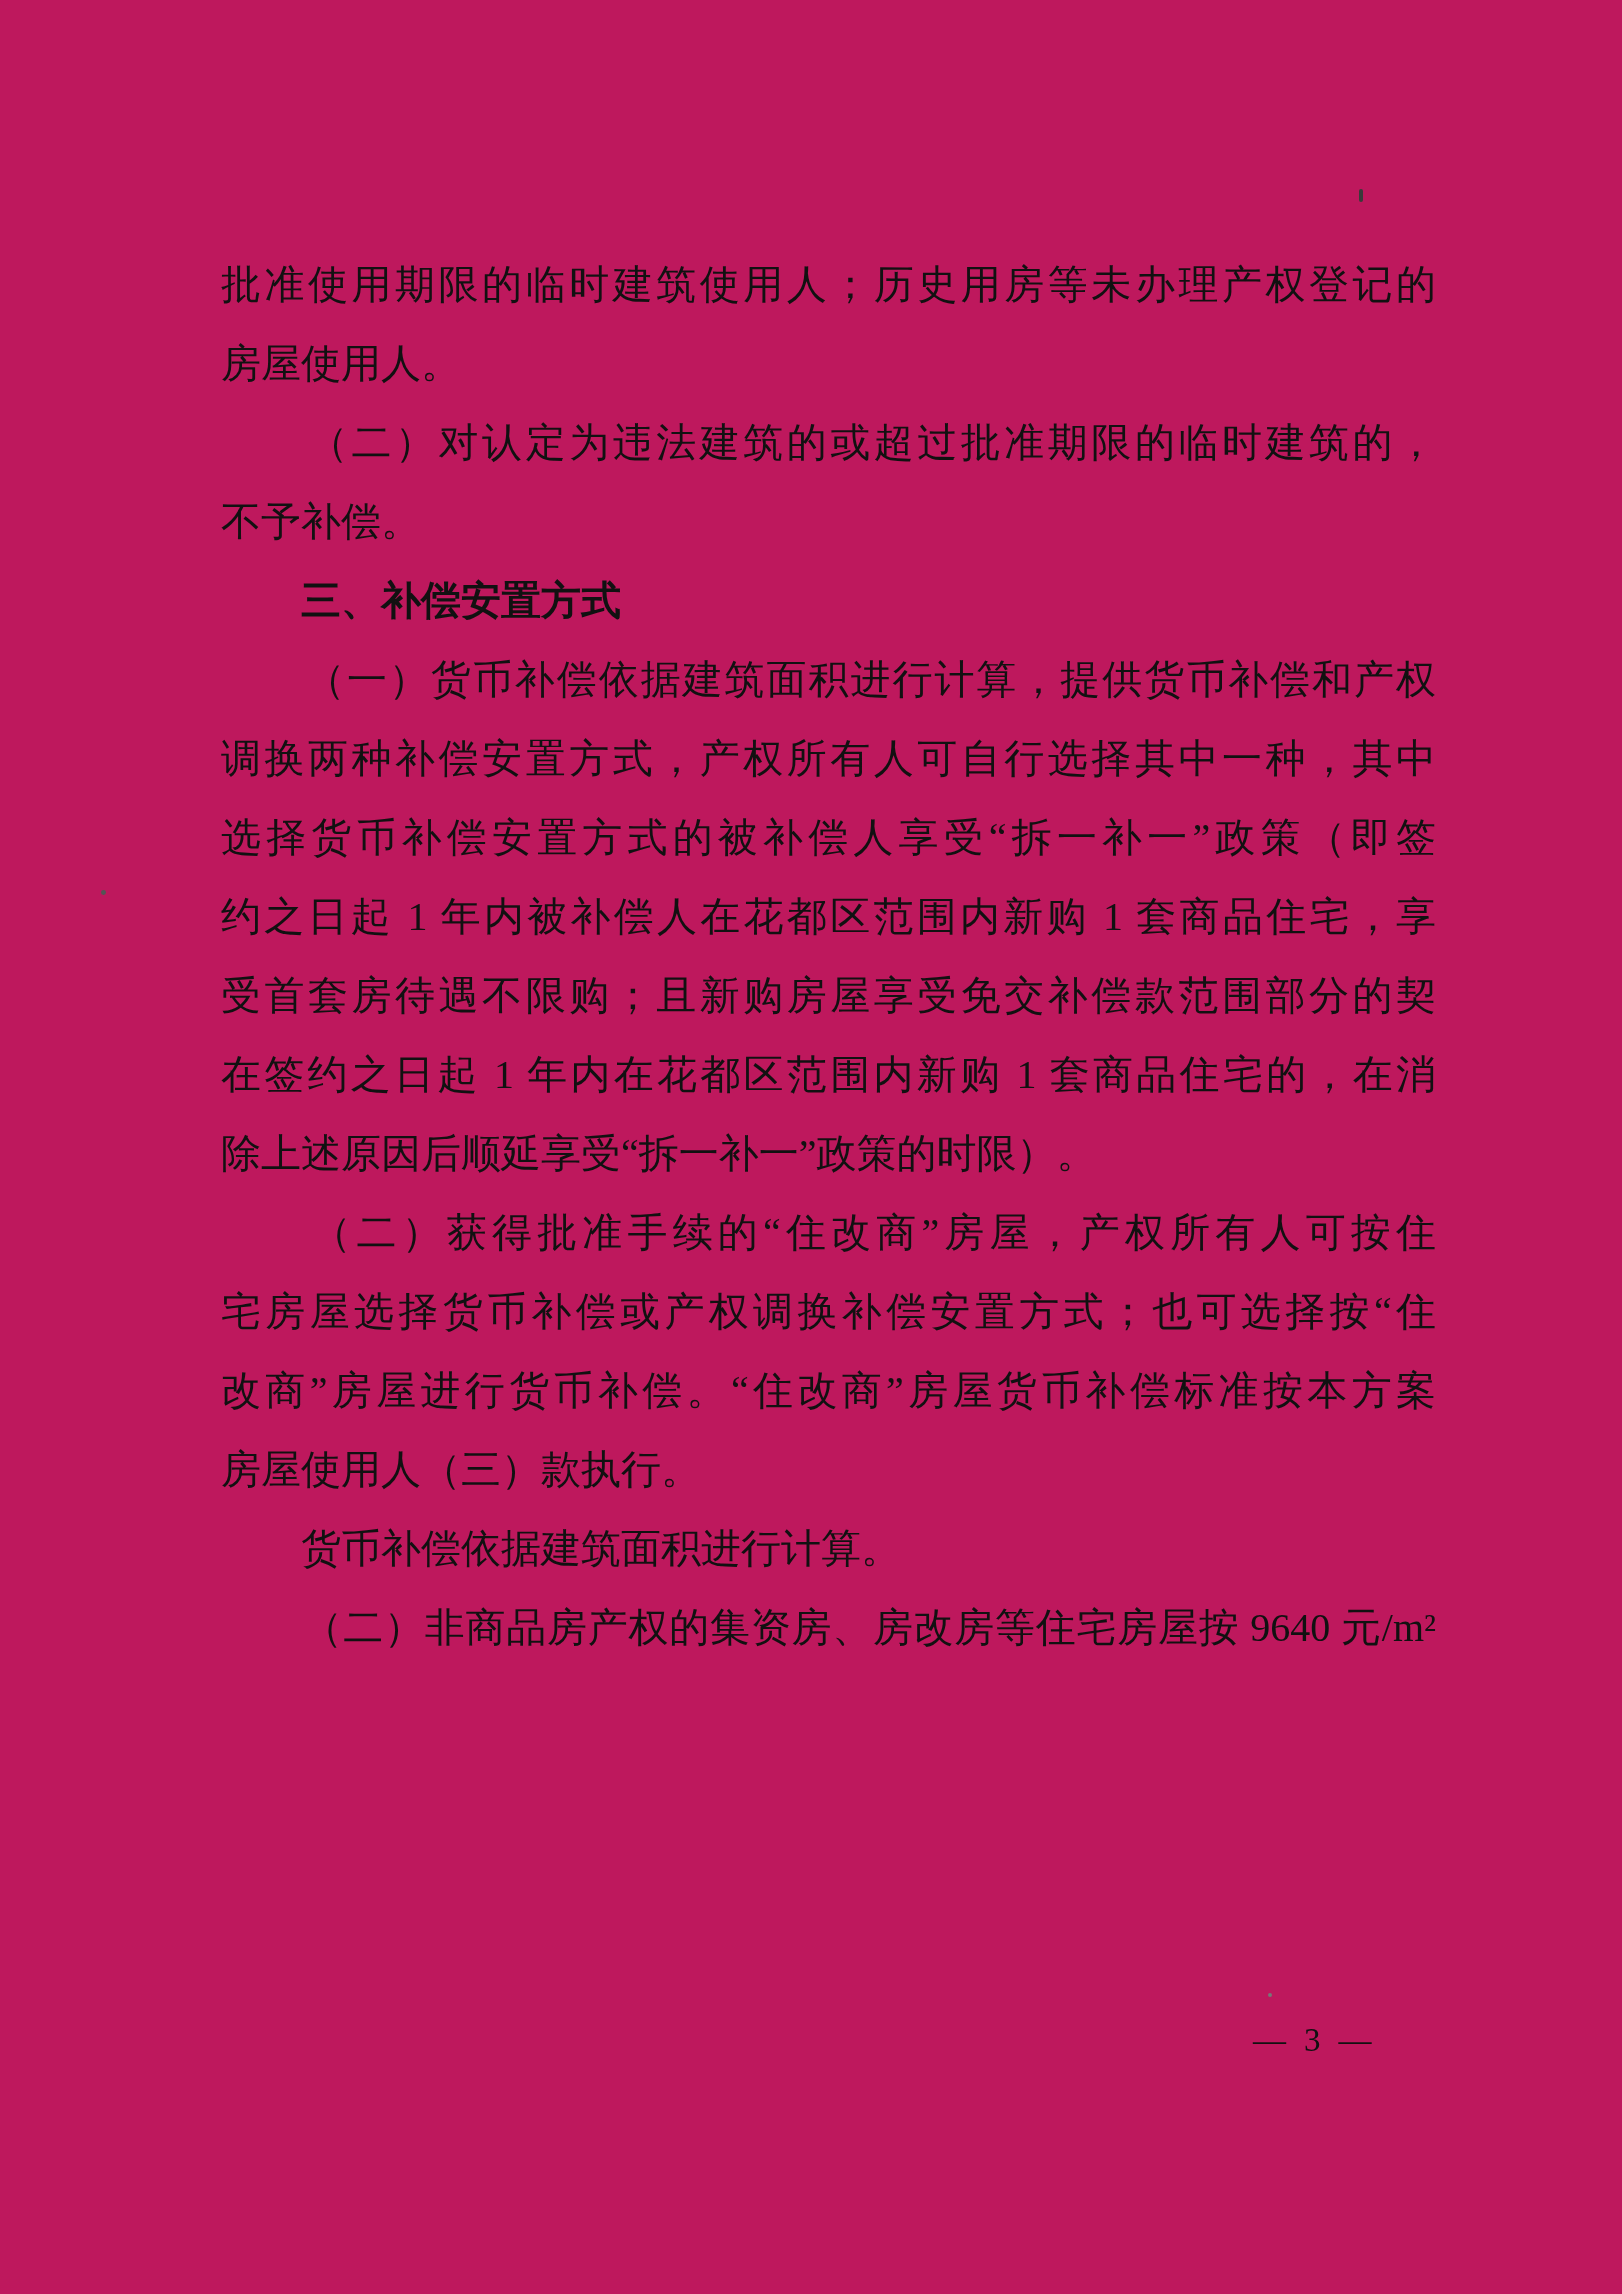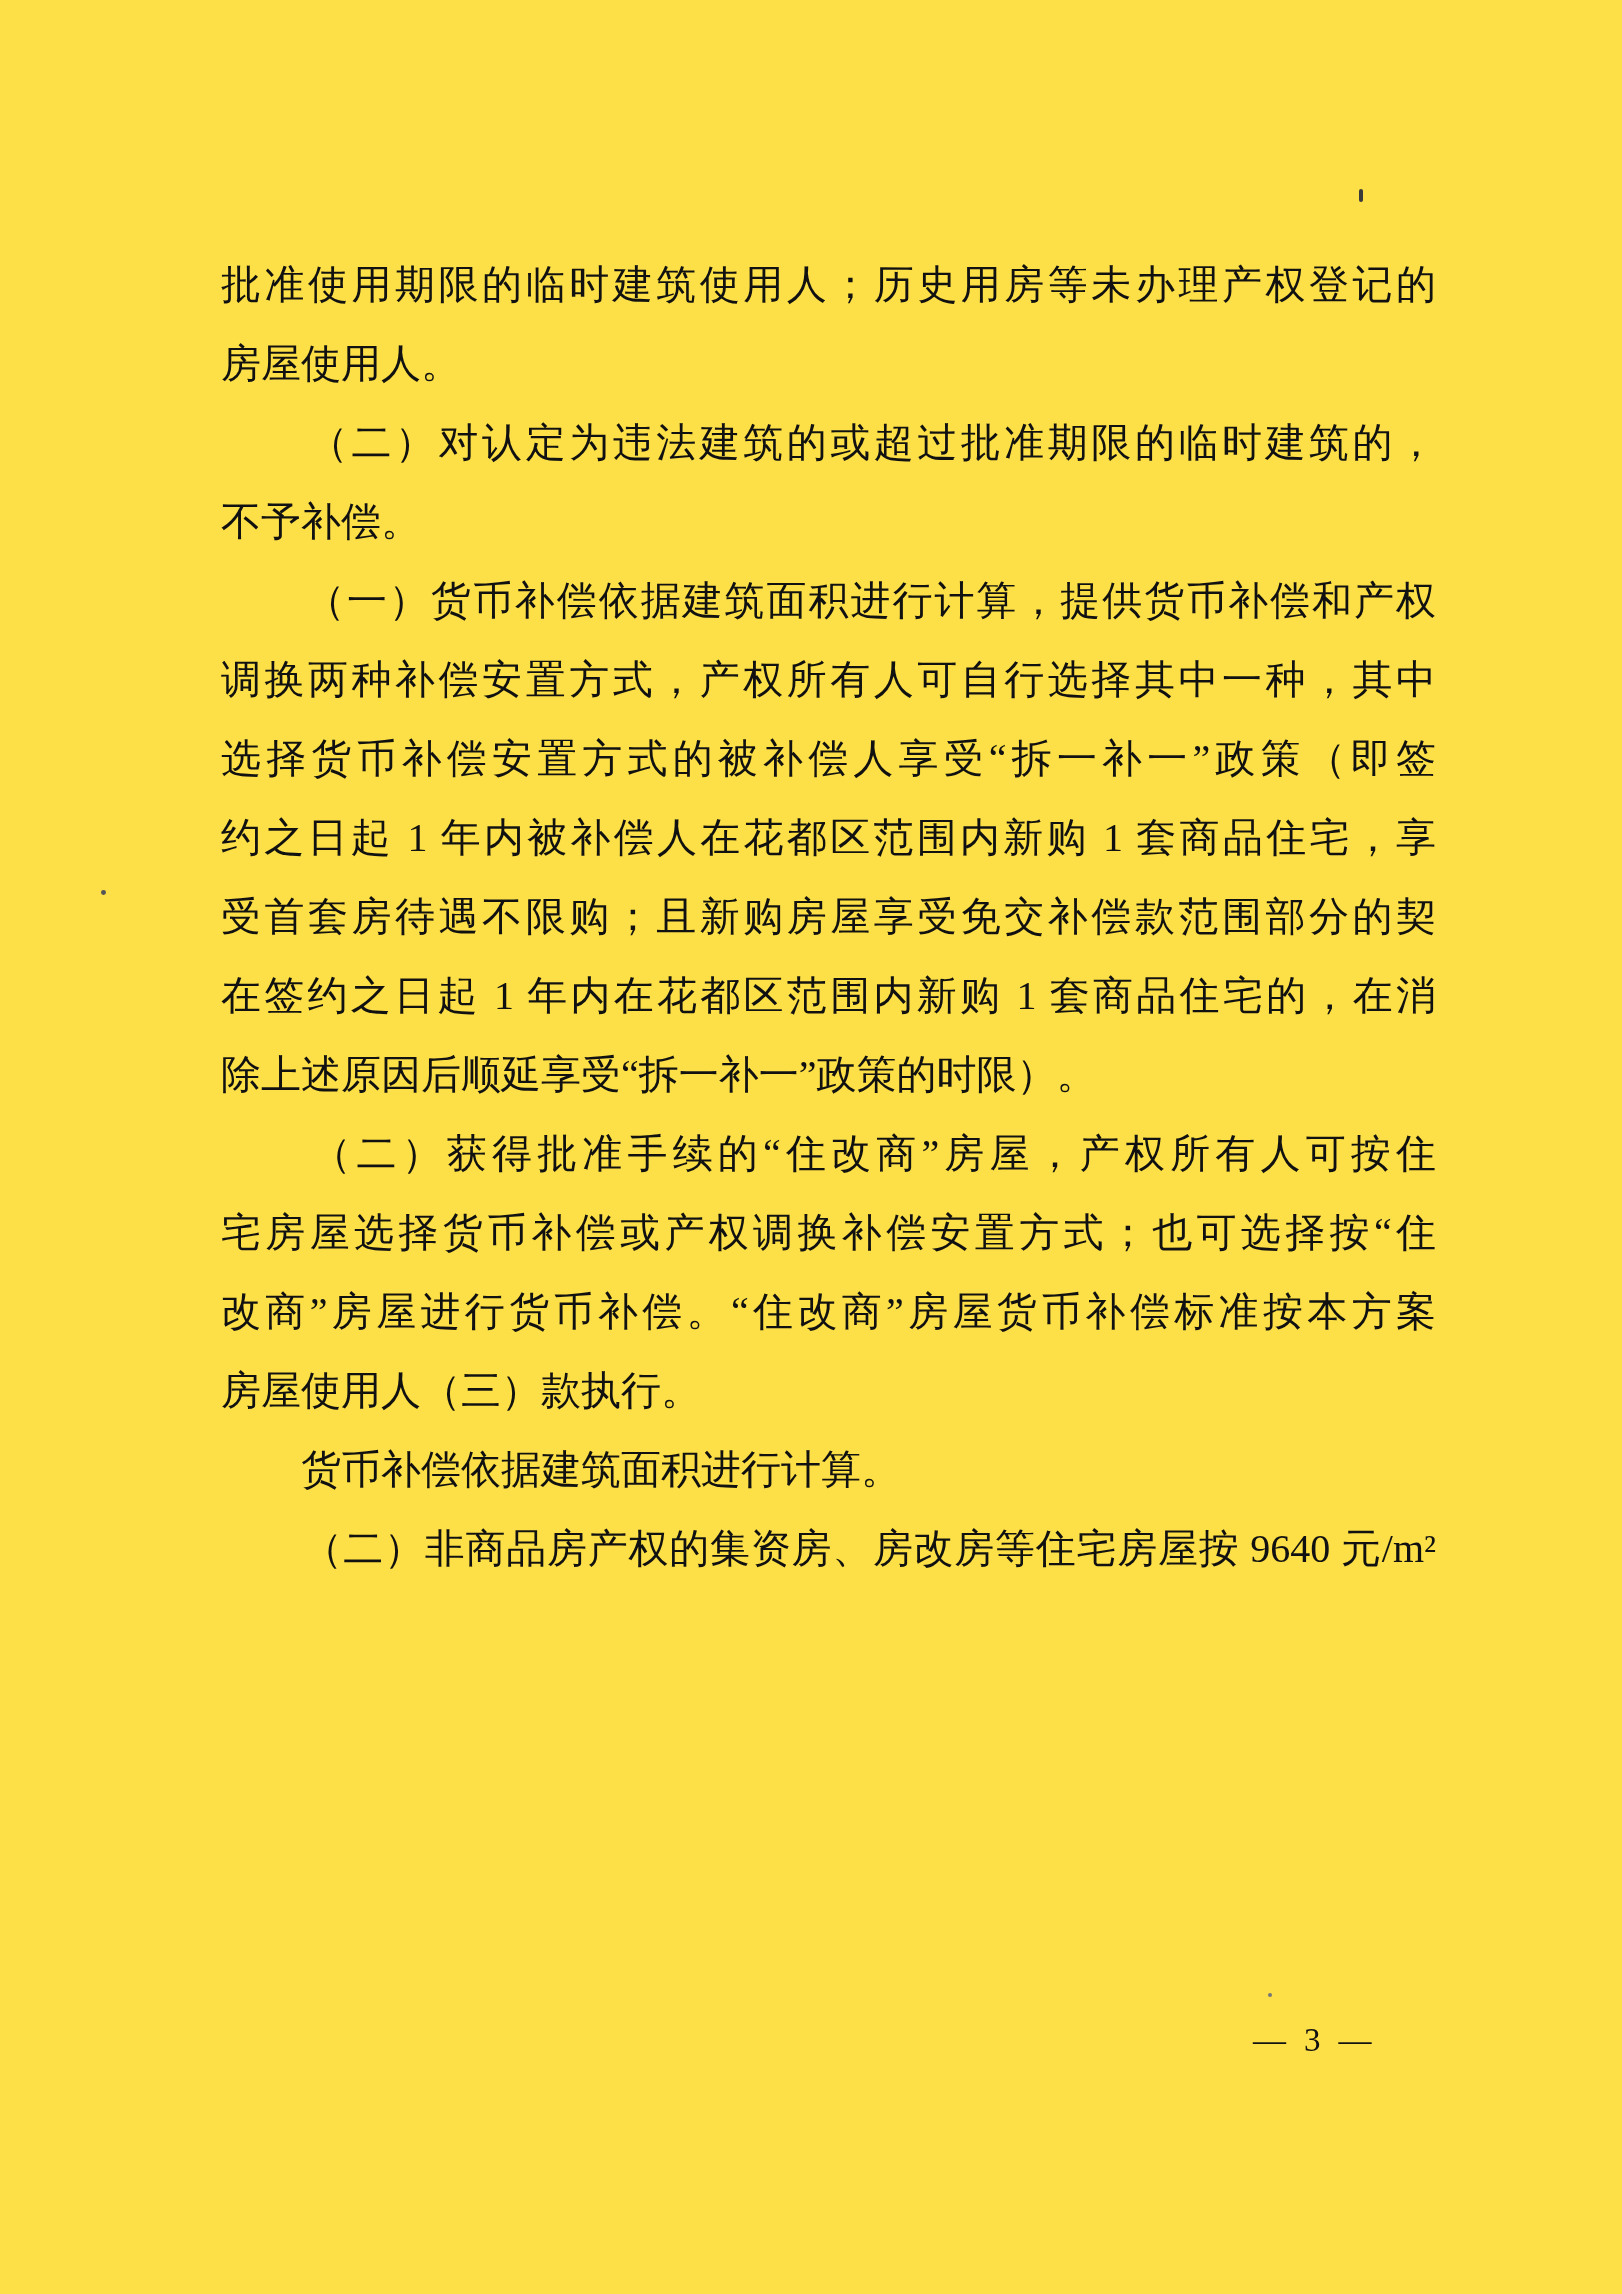--- a/index.html
+++ b/index.html
@@ -4,21 +4,21 @@
 <style>
   html, body {
     margin: 0;
     padding: 0;
     background: #ffffff;
   }
   .page {
     position: relative;
     width: 1622px;
     height: 2295px;
-    background: #fde047;
+    background: #be185d;
     overflow: hidden;
     font-family: "Liberation Serif", "DejaVu Serif", serif;
     color: #111111;
   }
   .text-block {
     position: absolute;
     left: 221px;
     top: 245px;
     width: 1215px;
   }
@@ -59,20 +59,21 @@
 </style>
 </head>
 <body>
 
 <div class="page">
   <div class="text-block" id="text-block">
       <div class="line fill">批准使用期限的临时建筑使用人；历史用房等未办理产权登记的</div>
       <div class="line">房屋使用人。</div>
       <div class="line fill">　　（二）对认定为违法建筑的或超过批准期限的临时建筑的，</div>
       <div class="line">不予补偿。</div>
+      <div class="line bold">　　三、补偿安置方式</div>
       <div class="line fill">　　（一）货币补偿依据建筑面积进行计算，提供货币补偿和产权</div>
       <div class="line fill">调换两种补偿安置方式，产权所有人可自行选择其中一种，其中</div>
       <div class="line fill">选择货币补偿安置方式的被补偿人享受“拆一补一”政策（即签</div>
       <div class="line fill">约之日起 1 年内被补偿人在花都区范围内新购 1 套商品住宅，享</div>
       <div class="line fill">受首套房待遇不限购；且新购房屋享受免交补偿款范围部分的契</div>
       <div class="line fill">在签约之日起 1 年内在花都区范围内新购 1 套商品住宅的，在消</div>
       <div class="line">除上述原因后顺延享受“拆一补一”政策的时限）。</div>
       <div class="line fill">　　（二）获得批准手续的“住改商”房屋，产权所有人可按住</div>
       <div class="line fill">宅房屋选择货币补偿或产权调换补偿安置方式；也可选择按“住</div>
       <div class="line fill">改商”房屋进行货币补偿。“住改商”房屋货币补偿标准按本方案</div>

